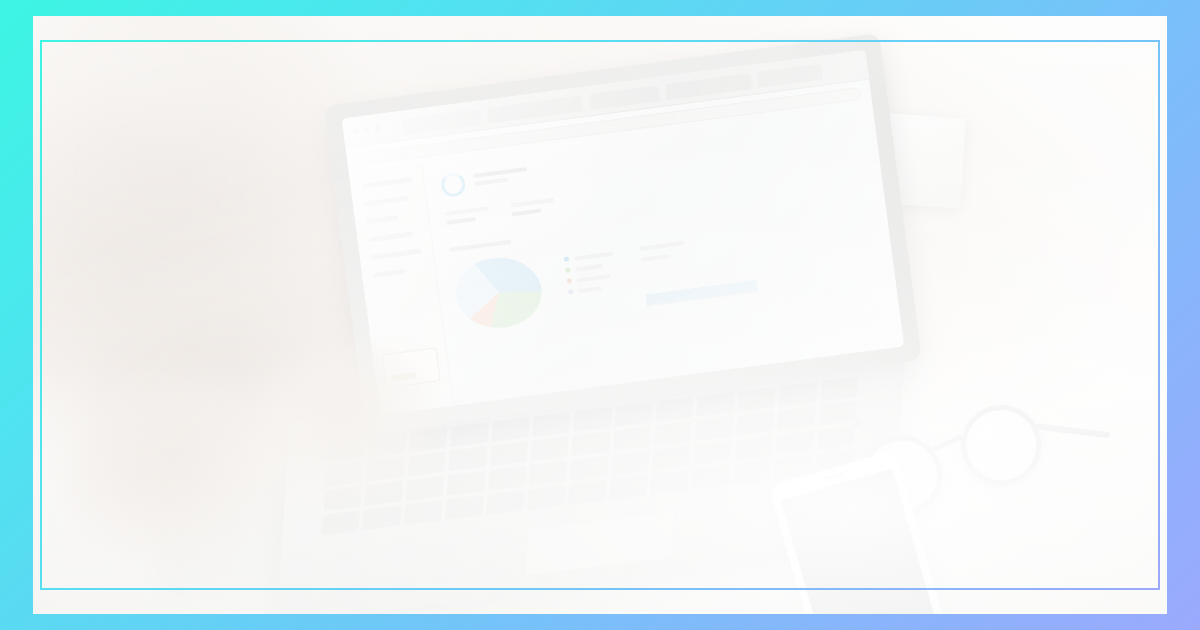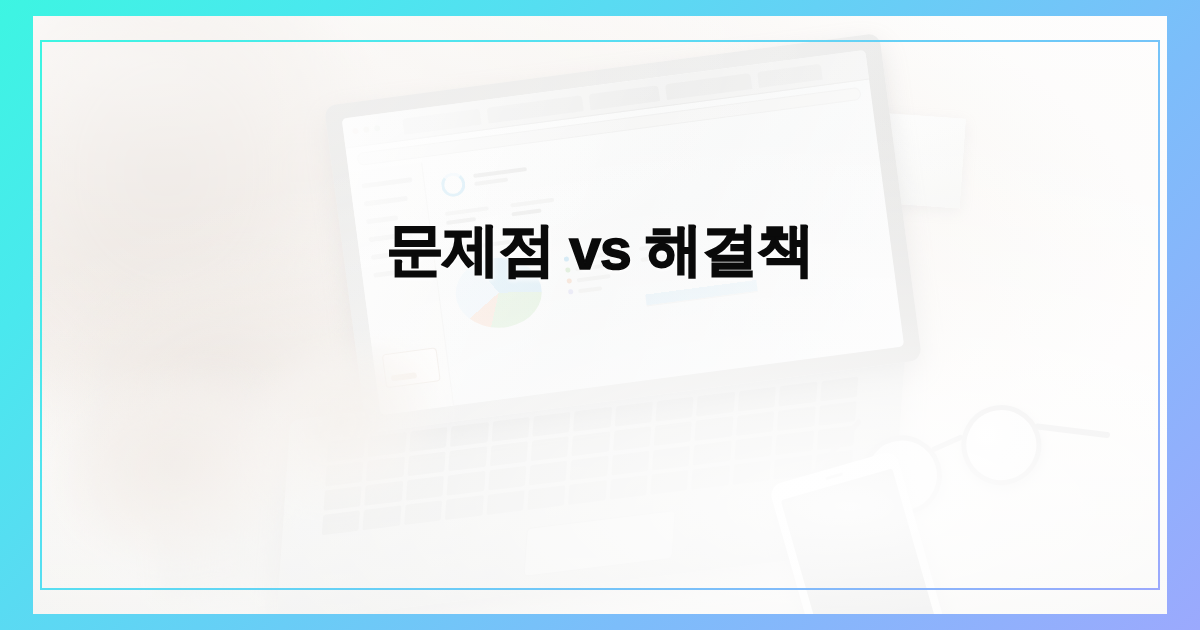--- a/index.html
+++ b/index.html
@@ -514,17 +514,16 @@
         <div class="phone-scr"></div>
 
       </div>
 
       <div class="wash"></div>
     </div>
 
     <div class="inner-line"></div>
 
     <div class="headline">
-      <span class="line">문제점 vs 해결책</span>
     </div>
 
   </div>
 </div>
 
 </body></html>

